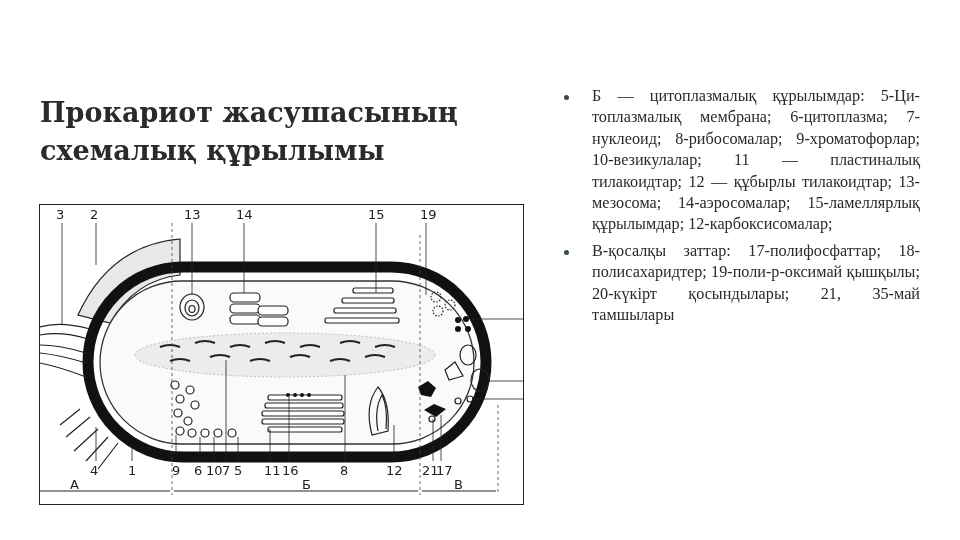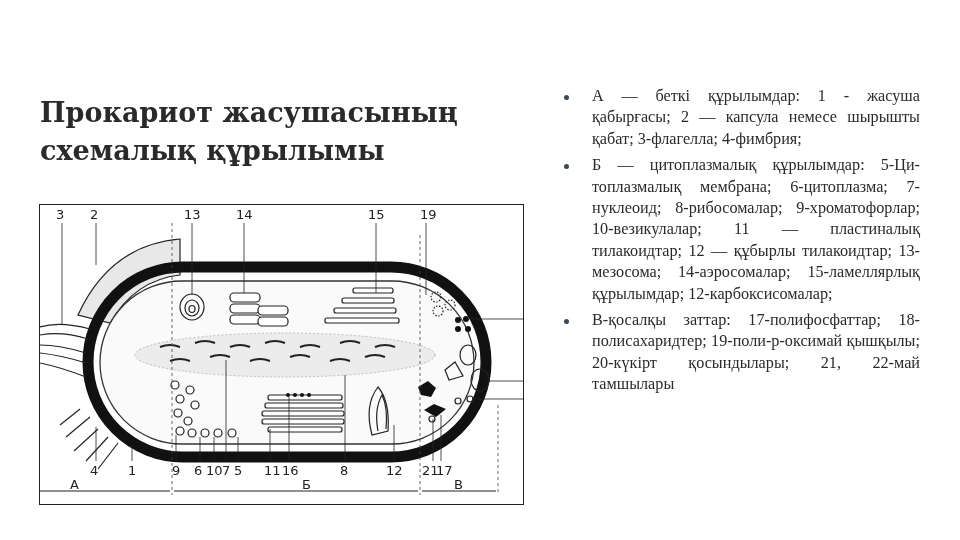--- a/index.html
+++ b/index.html
@@ -182,23 +182,19 @@
 
     <text class="lbl" x="30" y="284">А</text>
     <text class="lbl" x="262" y="284">Б</text>
     <text class="lbl" x="414" y="284">В</text>
   </svg>
 </div>
 
 <ul class="bullets">
   <li>
     <span class="bullet-dot"></span>
-    <span>А — беткі құрылымдар: 1 - жасуша қабырғасы; 2 — капсула немесе шырышты қабат; 3-флагелла; 4-фимбрия;</span>
-  </li>
-  <li>
-    <span class="bullet-dot"></span>
     <span>Б — цитоплазмалық құрылымдар: 5-Ци-топлазмалық мембрана; 6-цитоплазма; 7-нуклеоид; 8-рибосомалар; 9-хроматофорлар; 10-везикулалар; 11 — пластиналық тилакоидтар; 12 — құбырлы тилакоидтар; 13-мезосома; 14-аэросомалар; 15-ламеллярлық құрылымдар; 12-карбоксисомалар;</span>
   </li>
   <li>
     <span class="bullet-dot"></span>
-    <span>В-қосалқы заттар: 17-полифосфаттар; 18-полисахаридтер; 19-поли-р-оксимай қышқылы; 20-күкірт қосындылары; 21, 22-май тамшылары</span>
+    <span>В-қосалқы заттар: 17-полифосфаттар; 18-полисахаридтер; 19-поли-р-оксимай қышқылы; 20-күкірт қосындылары; 21, 35-май тамшылары</span>
   </li>
 </ul>
 
 </body></html>

